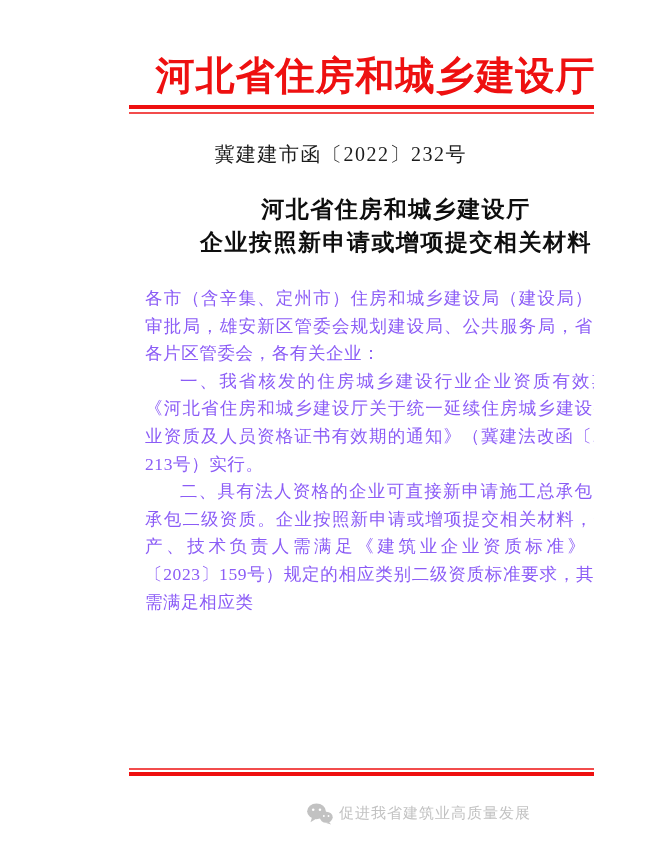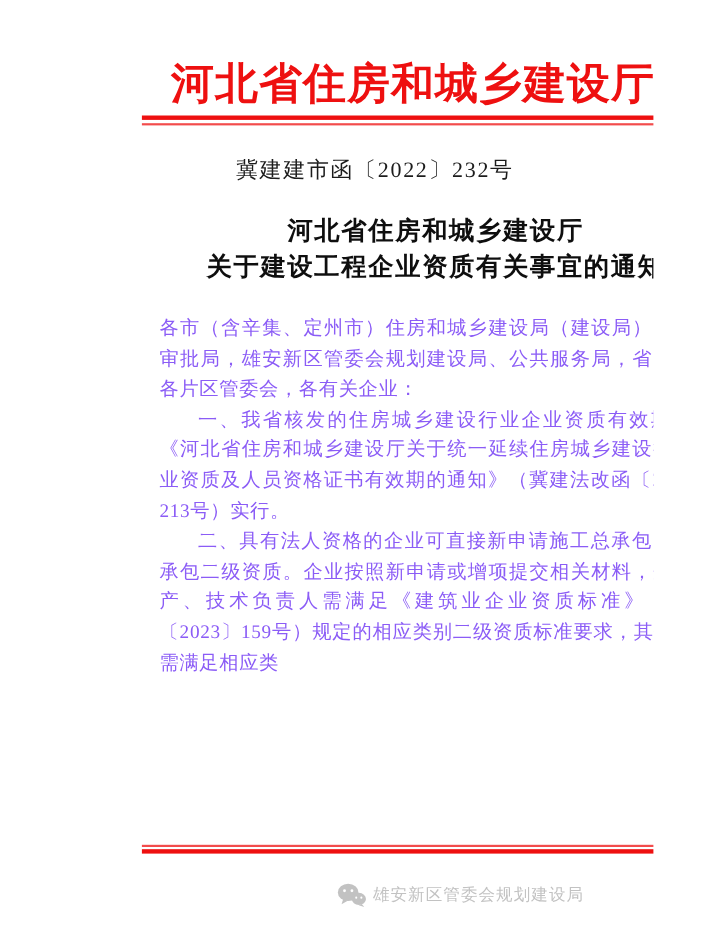--- a/index.html
+++ b/index.html
@@ -102,21 +102,21 @@
 
   <div class="sep sep-top">
     <div class="line-thick"></div>
     <div class="line-thin"></div>
   </div>
 
   <div class="doc-number">冀建建市函〔2022〕232号</div>
 
   <div class="doc-title">
     <div>河北省住房和城乡建设厅</div>
-    <div>关于建设工程企业资质有关事宜的通知</div>
+    <div>企业按照新申请或增项提交相关材料</div>
   </div>
 
   <div class="body-text">
     <p>各市（含辛集、定州市）住房和城乡建设局（建设局）、行政审批局，雄安新区管委会规划建设局、公共服务局，省自贸区各片区管委会，各有关企业：</p>
     <p class="indent">一、我省核发的住房城乡建设行业企业资质有效期按照《河北省住房和城乡建设厅关于统一延续住房城乡建设行业企业资质及人员资格证书有效期的通知》（冀建法改函〔2022〕213号）实行。</p>
     <p class="indent">二、具有法人资格的企业可直接新申请施工总承包、专业承包二级资质。企业按照新申请或增项提交相关材料，企业资产、技术负责人需满足《建筑业企业资质标准》（建市〔2023〕159号）规定的相应类别二级资质标准要求，其他指标需满足相应类</p>
   </div>
 
   <div class="sep sep-bottom">
     <div class="line-thin"></div>
@@ -129,16 +129,16 @@
         <ellipse cx="14" cy="12" rx="12.5" ry="10.5" fill="var(--wm)"></ellipse>
         <path d="M8 20 L6 26.5 L13.5 22 Z" fill="var(--wm)"></path>
         <circle cx="9.6" cy="10" r="1.7" fill="#ffffff"></circle>
         <circle cx="18.6" cy="10" r="1.7" fill="#ffffff"></circle>
         <ellipse cx="27" cy="20" rx="8.6" ry="7.4" fill="var(--wm)"></ellipse>
         <path d="M30.5 26 L33.5 29.8 L26.8 27.6 Z" fill="var(--wm)"></path>
         <circle cx="23.8" cy="18.4" r="1.25" fill="#ffffff"></circle>
         <circle cx="30" cy="18.4" r="1.25" fill="#ffffff"></circle>
       </svg>
     </span>
-    <span class="wm-text">雄安新区管委会规划建设局</span>
+    <span class="wm-text">促进我省建筑业高质量发展</span>
   </div>
 
 </div>
 
 </body></html>

